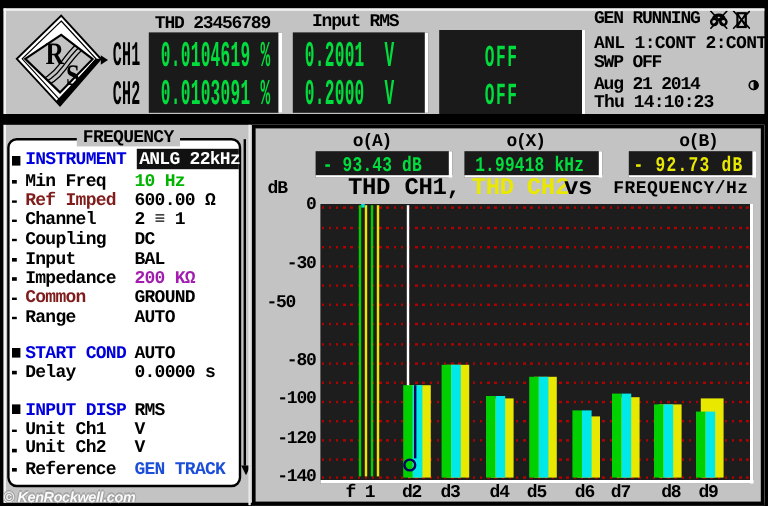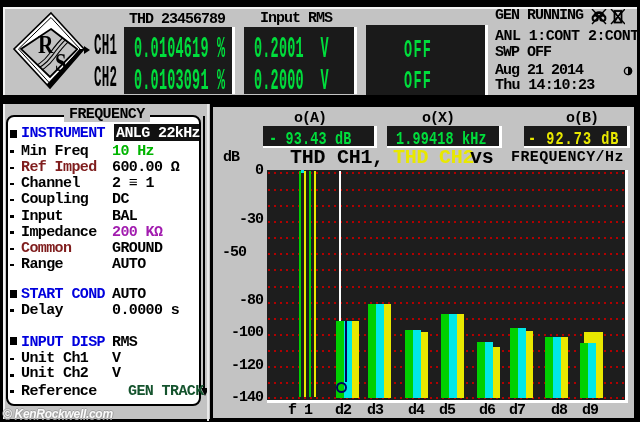--- a/index.html
+++ b/index.html
@@ -131,21 +131,21 @@
 <div class="a m" style="left:21px;top:334.5px;color:#0000dd">INPUT DISP</div>
 <div class="a m" style="left:112px;top:334.5px;color:#000">RMS</div>
 <div class="a" style="left:10px;top:357.5px;width:3.5px;height:2.5px;background:#000"></div>
 <div class="a m" style="left:21px;top:351px;color:#000">Unit Ch1</div>
 <div class="a m" style="left:112px;top:351px;color:#000">V</div>
 <div class="a" style="left:10px;top:374px;width:3.5px;height:2.5px;background:#000"></div>
 <div class="a m" style="left:21px;top:366.0px;color:#000">Unit Ch2</div>
 <div class="a m" style="left:112px;top:366.0px;color:#000">V</div>
 <div class="a" style="left:10px;top:390.3px;width:3.5px;height:2.5px;background:#000"></div>
 <div class="a m" style="left:21px;top:383.8px;color:#000">Reference</div>
-<div class="a m" style="left:128px;top:383.8px;color:#14532d">GEN TRACK</div>
+<div class="a m" style="left:112px;top:383.8px;color:#1d4ed8">GEN TRACK</div>
 
 <div class="a" style="left:3px;top:407px;font-family:'Liberation Sans',sans-serif;font-weight:bold;font-style:italic;font-size:12px;letter-spacing:-0.3px;color:#fafafa;text-shadow:-1px 0 0 #a2a2a2,1px 0 0 #a2a2a2,0 -1px 0 #a2a2a2,0 1.5px 0 #a2a2a2">© KenRockwell.com</div>
 
 <div class="a" style="left:207px;top:104px;width:2px;height:317px;background:#e8e8e8"></div>
 <div class="a" style="left:213px;top:107px;width:421px;height:1px;background:#ededed"></div>
 <div class="a" style="left:210px;top:104px;width:427px;height:317px;background:#c3c3c3;border:3px solid #000;box-sizing:border-box"></div>
 
 <div class="a t" style="left:294px;top:112px">o(A)</div>
 <div class="a t" style="left:422px;top:112px">o(X)</div>
 <div class="a t" style="left:566px;top:112px">o(B)</div>

